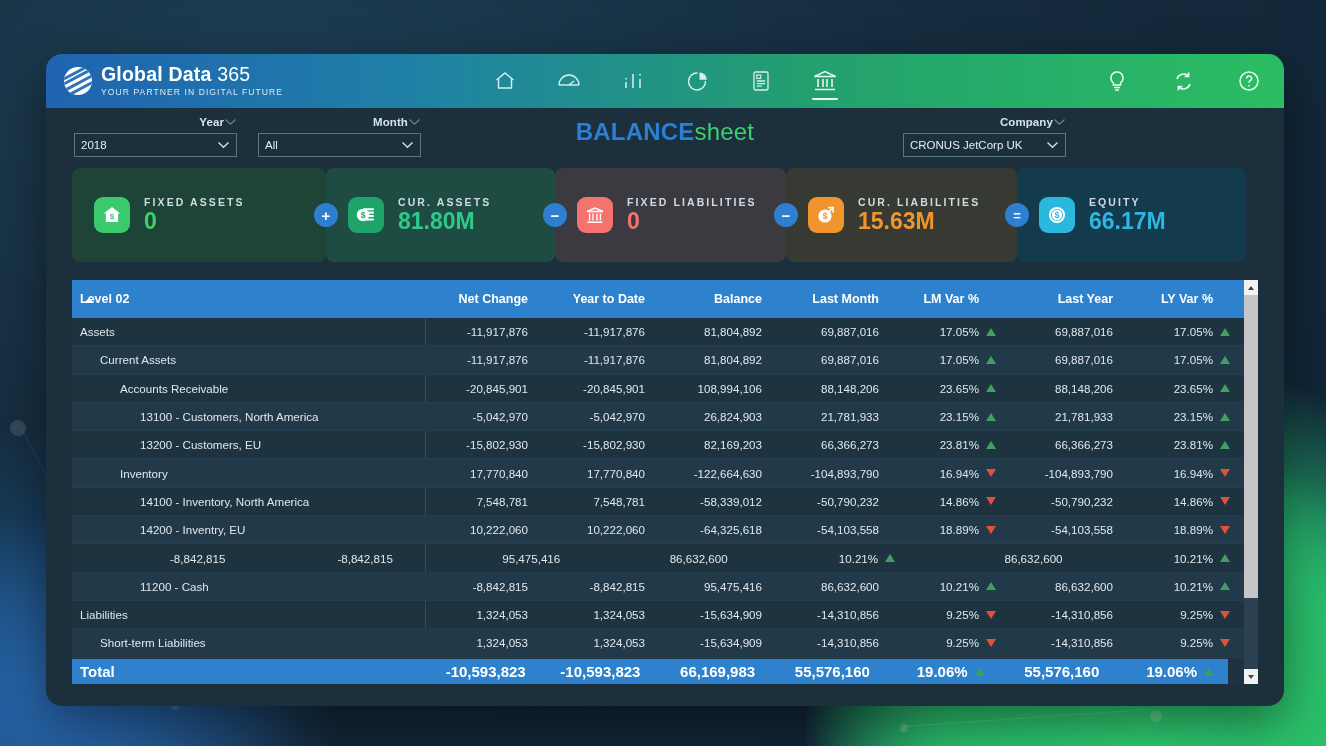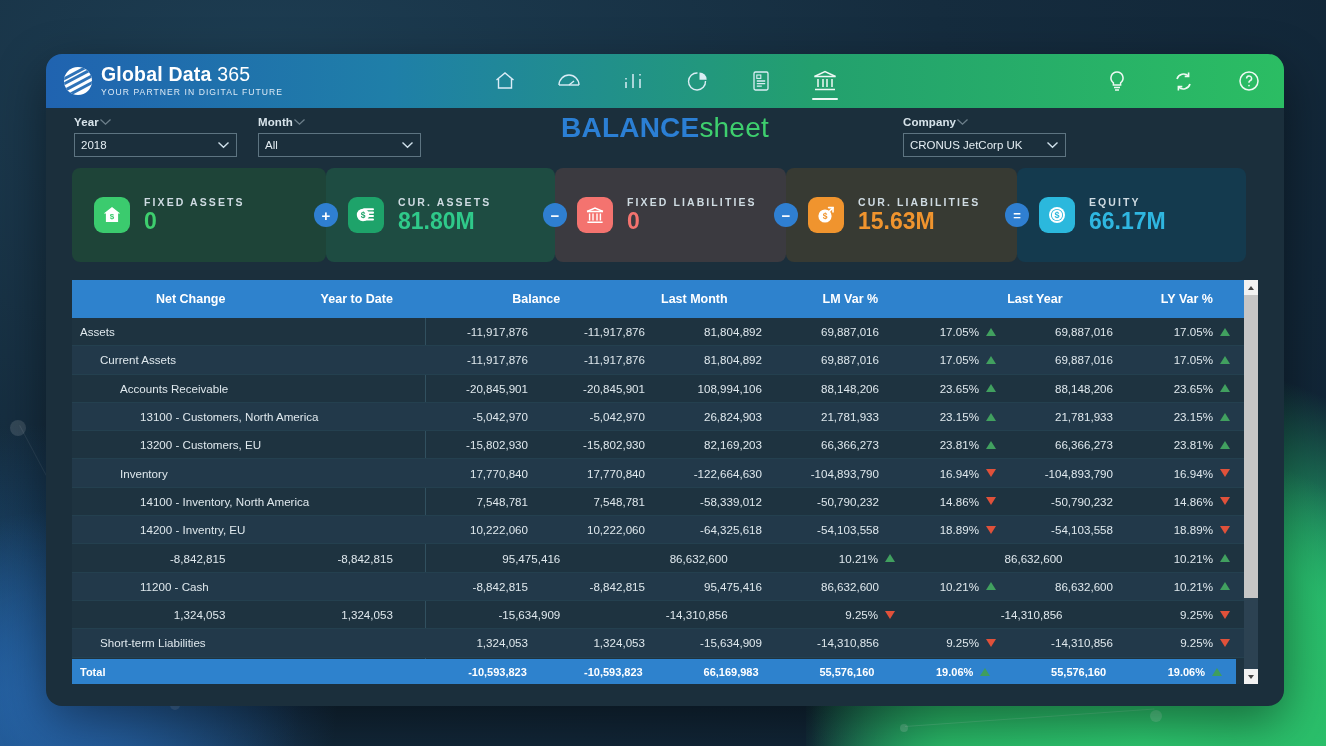--- a/index.html
+++ b/index.html
@@ -107,21 +107,21 @@
 
   
   #filters {
     height: 56px; position: relative; flex: none;
     background: #1b2f3c;
   }
   .filter { position: absolute; top: 8px; }
   .f-label {
     font-size: 11.5px; color: #d7e3ea; font-weight: 700;
     letter-spacing: .1px; display: flex; align-items: center;
-    justify-content: flex-start;
+    justify-content: flex-end;
   }
   .f-caret { opacity: .45; }
   .f-select {
     margin-top: 5px;
     height: 24px;
     border: 1px solid #5d7481;
     background: transparent;
     color: #e4edf2;
     font-size: 11.5px;
     display: flex; align-items: center;
@@ -130,21 +130,21 @@
     justify-content: space-between;
     white-space: nowrap; overflow: hidden;
   }
   #f-year    { left: 28px;  width: 163px; }
   #f-month   { left: 212px; width: 163px; }
   #f-company { left: 857px; width: 163px; }
   #f-dept    { left: 1040px; width: 163px; }
 
   #sheet-title {
     position: absolute; left: 50%; transform: translateX(-50%);
-    top: 4px; font-size: 28px; font-weight: 700; letter-spacing: .2px;
+    top: 10px; font-size: 24px; font-weight: 700; letter-spacing: .2px;
     white-space: nowrap;
   }
   #sheet-title .b { color: #2b7fd4; }
   #sheet-title .g { color: #3ecf6e; font-weight: 400; }
 
   
   #kpis {
     height: 94px; margin: 4px 26px 0 26px;
     position: relative; flex: none;
     display: flex; align-items: stretch;
@@ -225,21 +225,20 @@
   #tbody {
     flex: 1; overflow: hidden; position: relative;
     background: #1e3340;
   }
   .drow {
     height: 28.3px;
     font-size: 11.6px;
     color: #dfe8ed;
     border-bottom: 1px solid #24404f;
     position: relative;
-    justify-content: center;
   }
   .drow.alt { background: #22394a; }
   .drow .c0 { color: #dfe8ed; }
   .lvl1 { padding-left: 8px; }
   .lvl2 { padding-left: 28px; }
   .lvl3 { padding-left: 48px; }
   .lvl4 { padding-left: 68px; }
 
   .vsep {
     position: absolute; left: 353px; top: 0; bottom: 0;
@@ -253,24 +252,24 @@
     border-bottom: 8px solid #41a05f;
   }
   .tri.down {
     border-left: 5.5px solid transparent;
     border-right: 5.5px solid transparent;
     border-top: 8px solid #e0513a;
   }
   #thead .tri { visibility: hidden; }
 
   #total-row {
-    position: absolute; left: 0; right: 8px; bottom: 0;
+    position: absolute; left: 0; right: 16px; bottom: 0;
     height: 25px;
     background: #2e82cd;
-    color: #fff; font-size: 11px; font-weight: 700;
+    color: #fff; font-size: 15px; font-weight: 700;
     display: flex; align-items: center;
     z-index: 5;
   }
   #total-row .tri.up { border-bottom-color: #3f9e5d; }
 
   
   #scrollbar {
     width: 14px; flex: none;
     background: #2c4252;
     display: flex; flex-direction: column;
@@ -543,20 +542,24 @@
           <div class="kpi-label">EQUITY</div>
           <div class="kpi-val" style="color:#2fb6e0">66.17M</div>
         </div>
       </div>
     </div>
 
     <div id="table-wrap">
       <div id="table">
 
         <div id="thead" class="trow">
+          <div class="c0">
+            <span class="c0-text">Level 02</span>
+            <span id="sort-caret"></span>
+          </div>
           <div class="cn">Net Change</div>
           <div class="cn">Year to Date</div>
           <div class="cn">Balance</div>
           <div class="cn">Last Month</div>
           <div class="cpct">
               <span>LM Var %</span>
               <span class="tri up"></span>
             </div>
           <div class="cn">Last Year</div>
           <div class="cpct">
@@ -721,20 +724,21 @@
                   <span>10.21%</span>
                   <span class="tri up"></span>
                 </div>
                 <div class="cn">86,632,600</div>
                 <div class="cpct">
                   <span>10.21%</span>
                   <span class="tri up"></span>
                 </div>
               </div>
               <div class="drow trow">
+                <div class="c0 lvl1">Liabilities</div>
                 <div class="cn">1,324,053</div>
                 <div class="cn">1,324,053</div>
                 <div class="cn">-15,634,909</div>
                 <div class="cn">-14,310,856</div>
                 <div class="cpct">
                   <span>9.25%</span>
                   <span class="tri down"></span>
                 </div>
                 <div class="cn">-14,310,856</div>
                 <div class="cpct">

